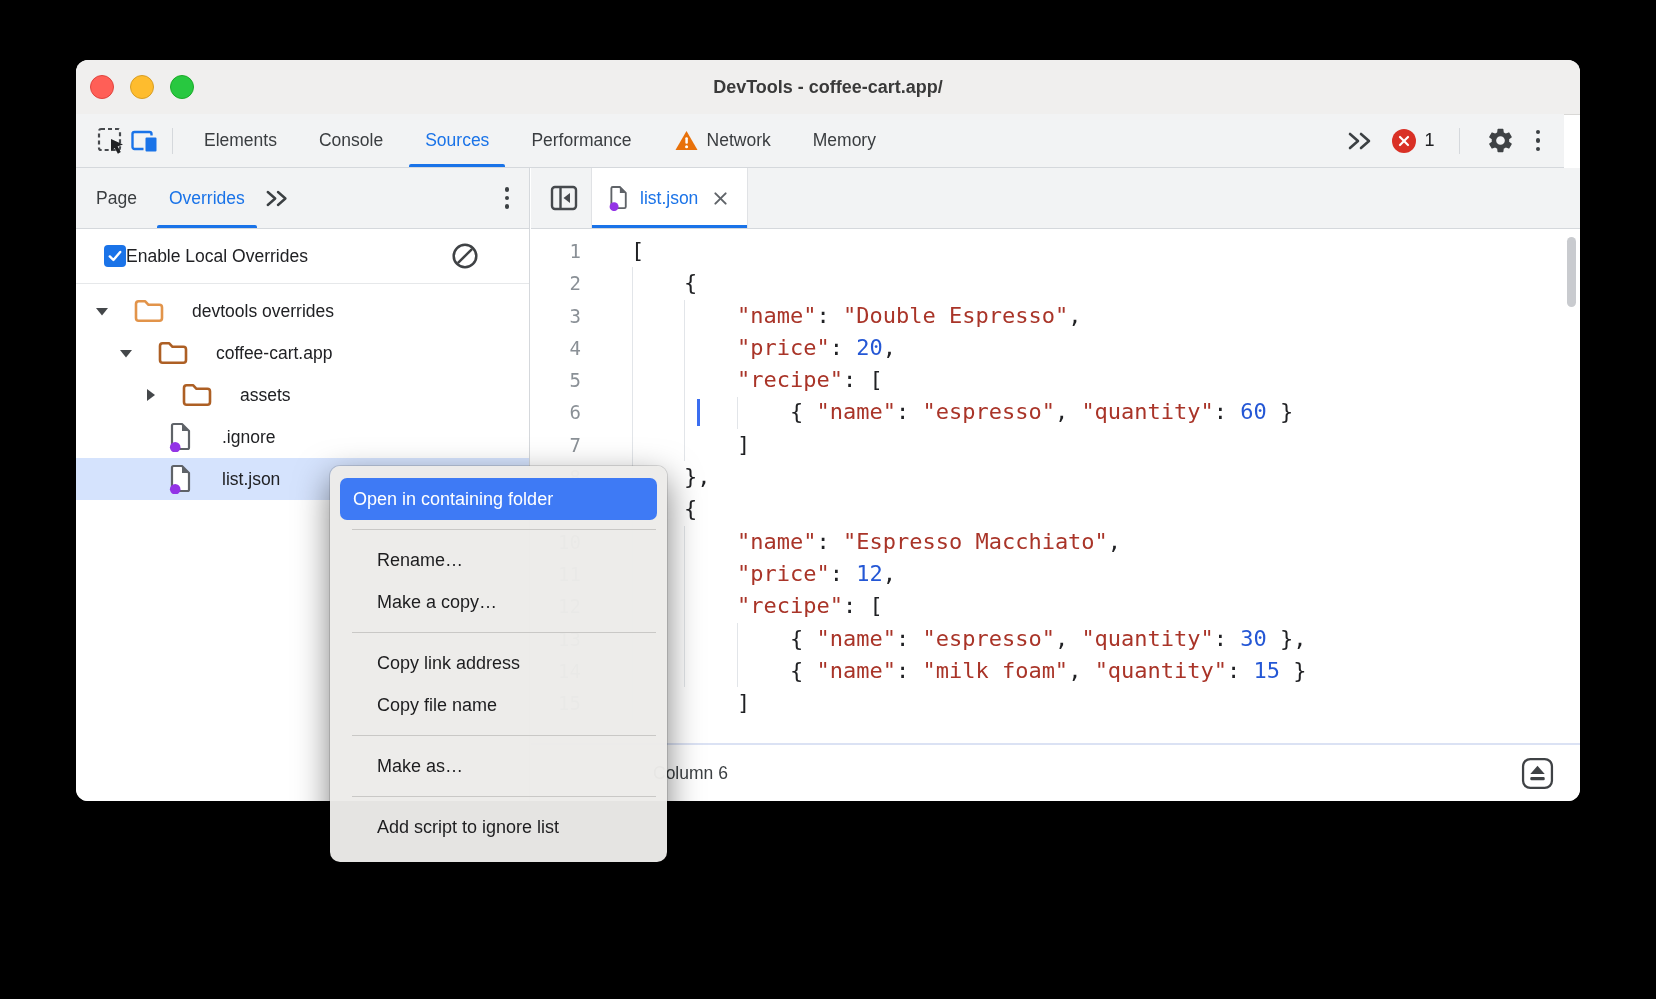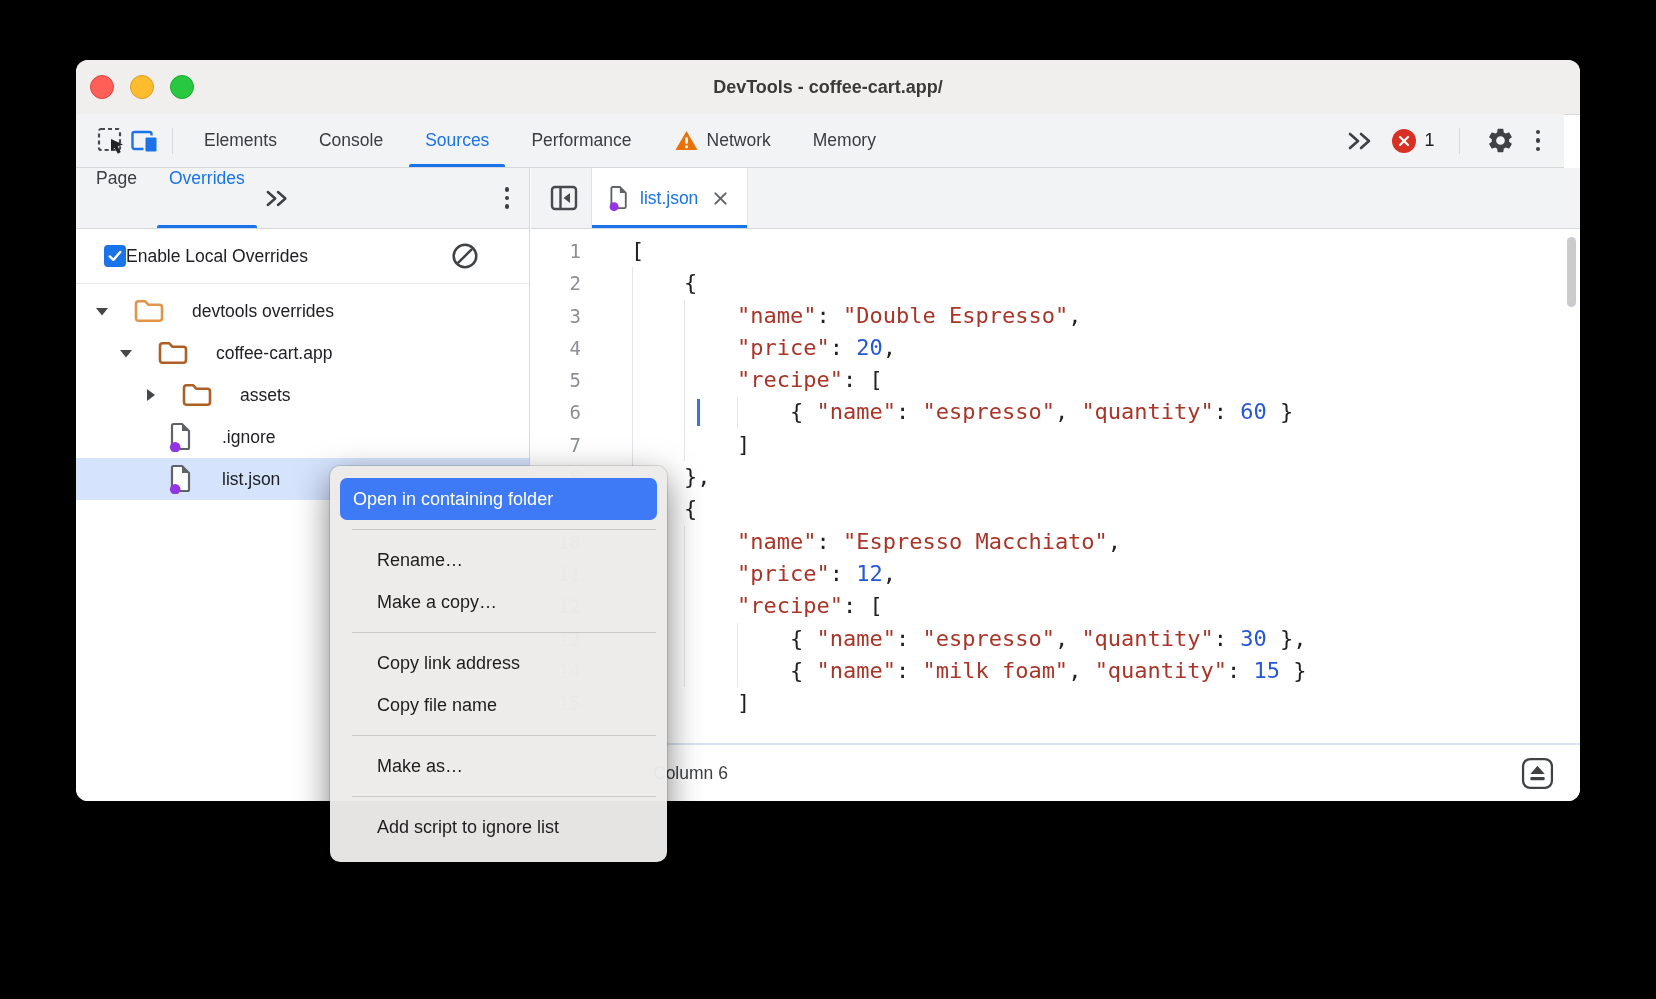--- a/index.html
+++ b/index.html
@@ -28,21 +28,21 @@
   .tright{margin-left:auto;display:flex;align-items:center;gap:14px;}
   .errbadge{display:flex;align-items:center;gap:8px;font-size:18px;color:#202124;}
   .errcirc{width:24px;height:24px;border-radius:50%;background:#d93025;display:flex;align-items:center;justify-content:center;}
   .kebab{display:flex;flex-direction:column;gap:4px;align-items:center;padding:4px;}
   .kebab i{width:4.5px;height:4.5px;border-radius:50%;background:#3c4043;display:block;}
   
   .sidebar{position:absolute;top:108px;left:0;width:454px;bottom:0;background:#fff;
            border-right:1px solid #d5d8dc;display:flex;flex-direction:column;box-sizing:border-box;}
   .side-header{height:60px;flex:none;border-bottom:1px solid #d5d8dc;background:#f2f3f4;
                display:flex;align-items:center;padding:0 16px 0 4px;}
-  .stab{padding:0 16px;height:100%;display:flex;font-size:17.5px;color:#3a3d40;position:relative;}
+  .stab{padding:0 16px;height:100%;display:flex;align-items:center;font-size:17.5px;color:#3a3d40;position:relative;}
   .stab.sel{color:#1a73e8;}
   .stab.sel::after{content:"";position:absolute;left:4px;right:4px;bottom:0;height:3px;background:#1a73e8;border-radius:2px 2px 0 0;}
   .side-kebab{margin-left:auto;}
   .override-row{height:54px;flex:none;display:flex;align-items:center;padding:0 50px 0 28px;border-bottom:1px solid #e6e8ea;}
   .checkbox{width:22px;height:22px;border-radius:4px;background:#1a73e8;flex:none;display:flex;align-items:center;justify-content:center;}
   .ov-label{font-size:17.5px;color:#202124;flex:1;}
   .tree{flex:1;padding-top:6px;position:relative;}
   .trow{height:42px;display:flex;align-items:center;font-size:17.5px;color:#202124;white-space:nowrap;gap:16px;}
   .trow.sel{background:#d5e3fd;}
   .tri{flex:none;margin-right:8px;display:flex;}

